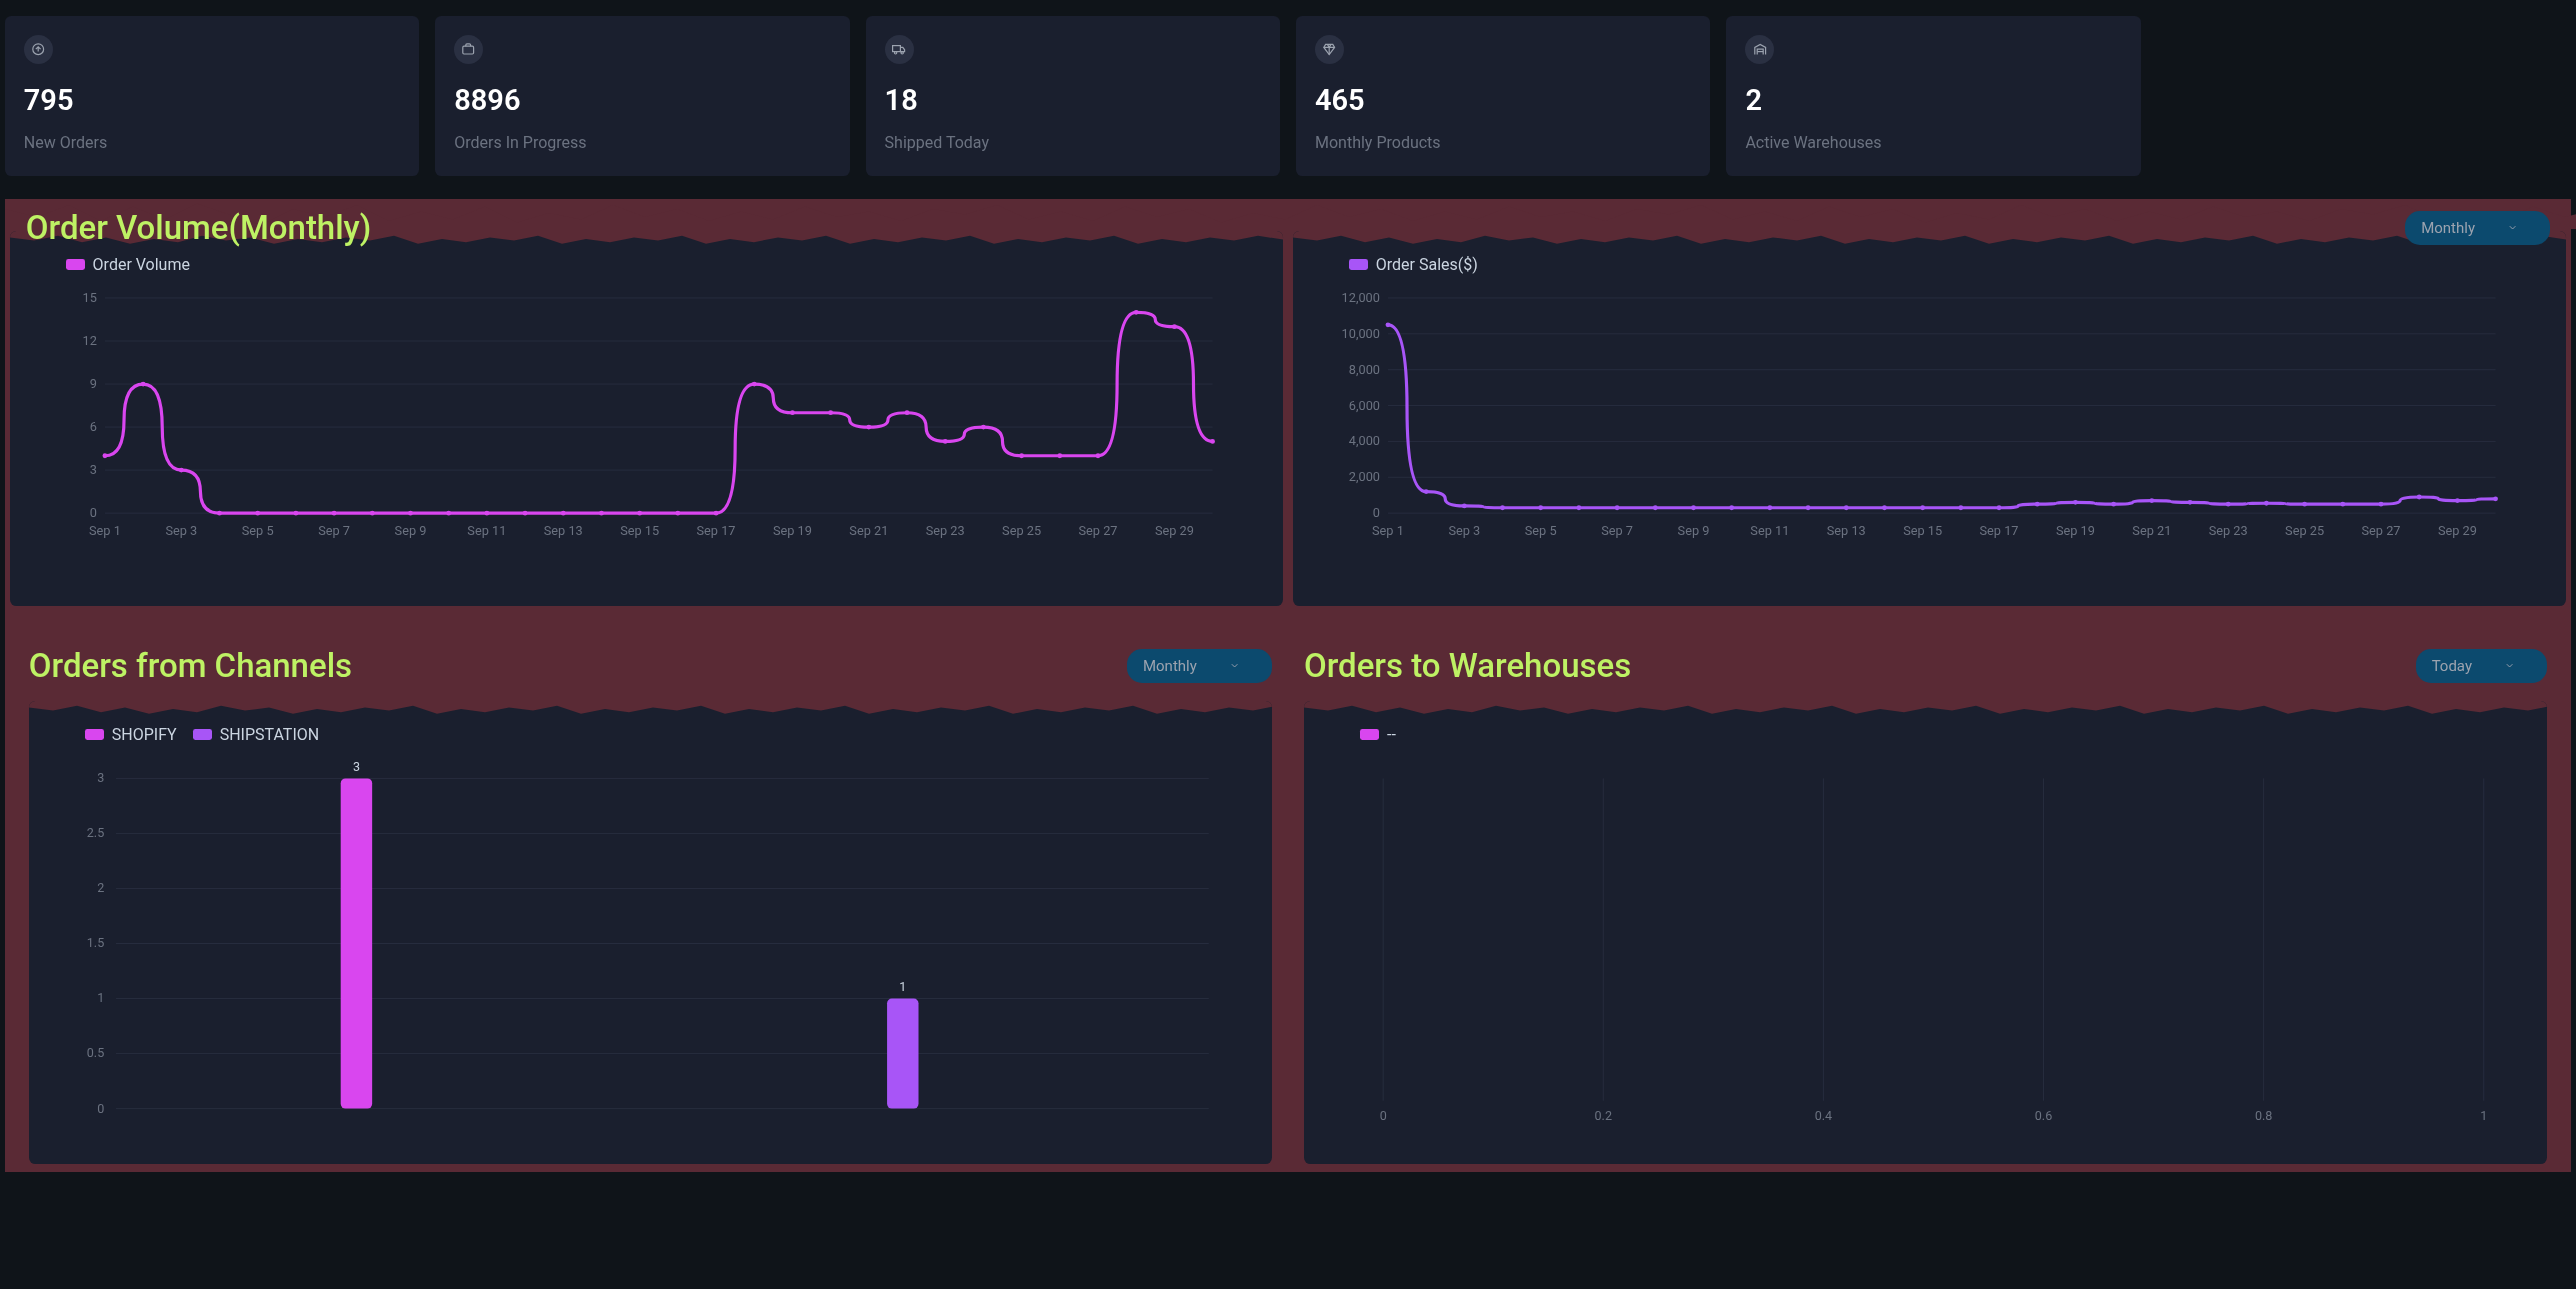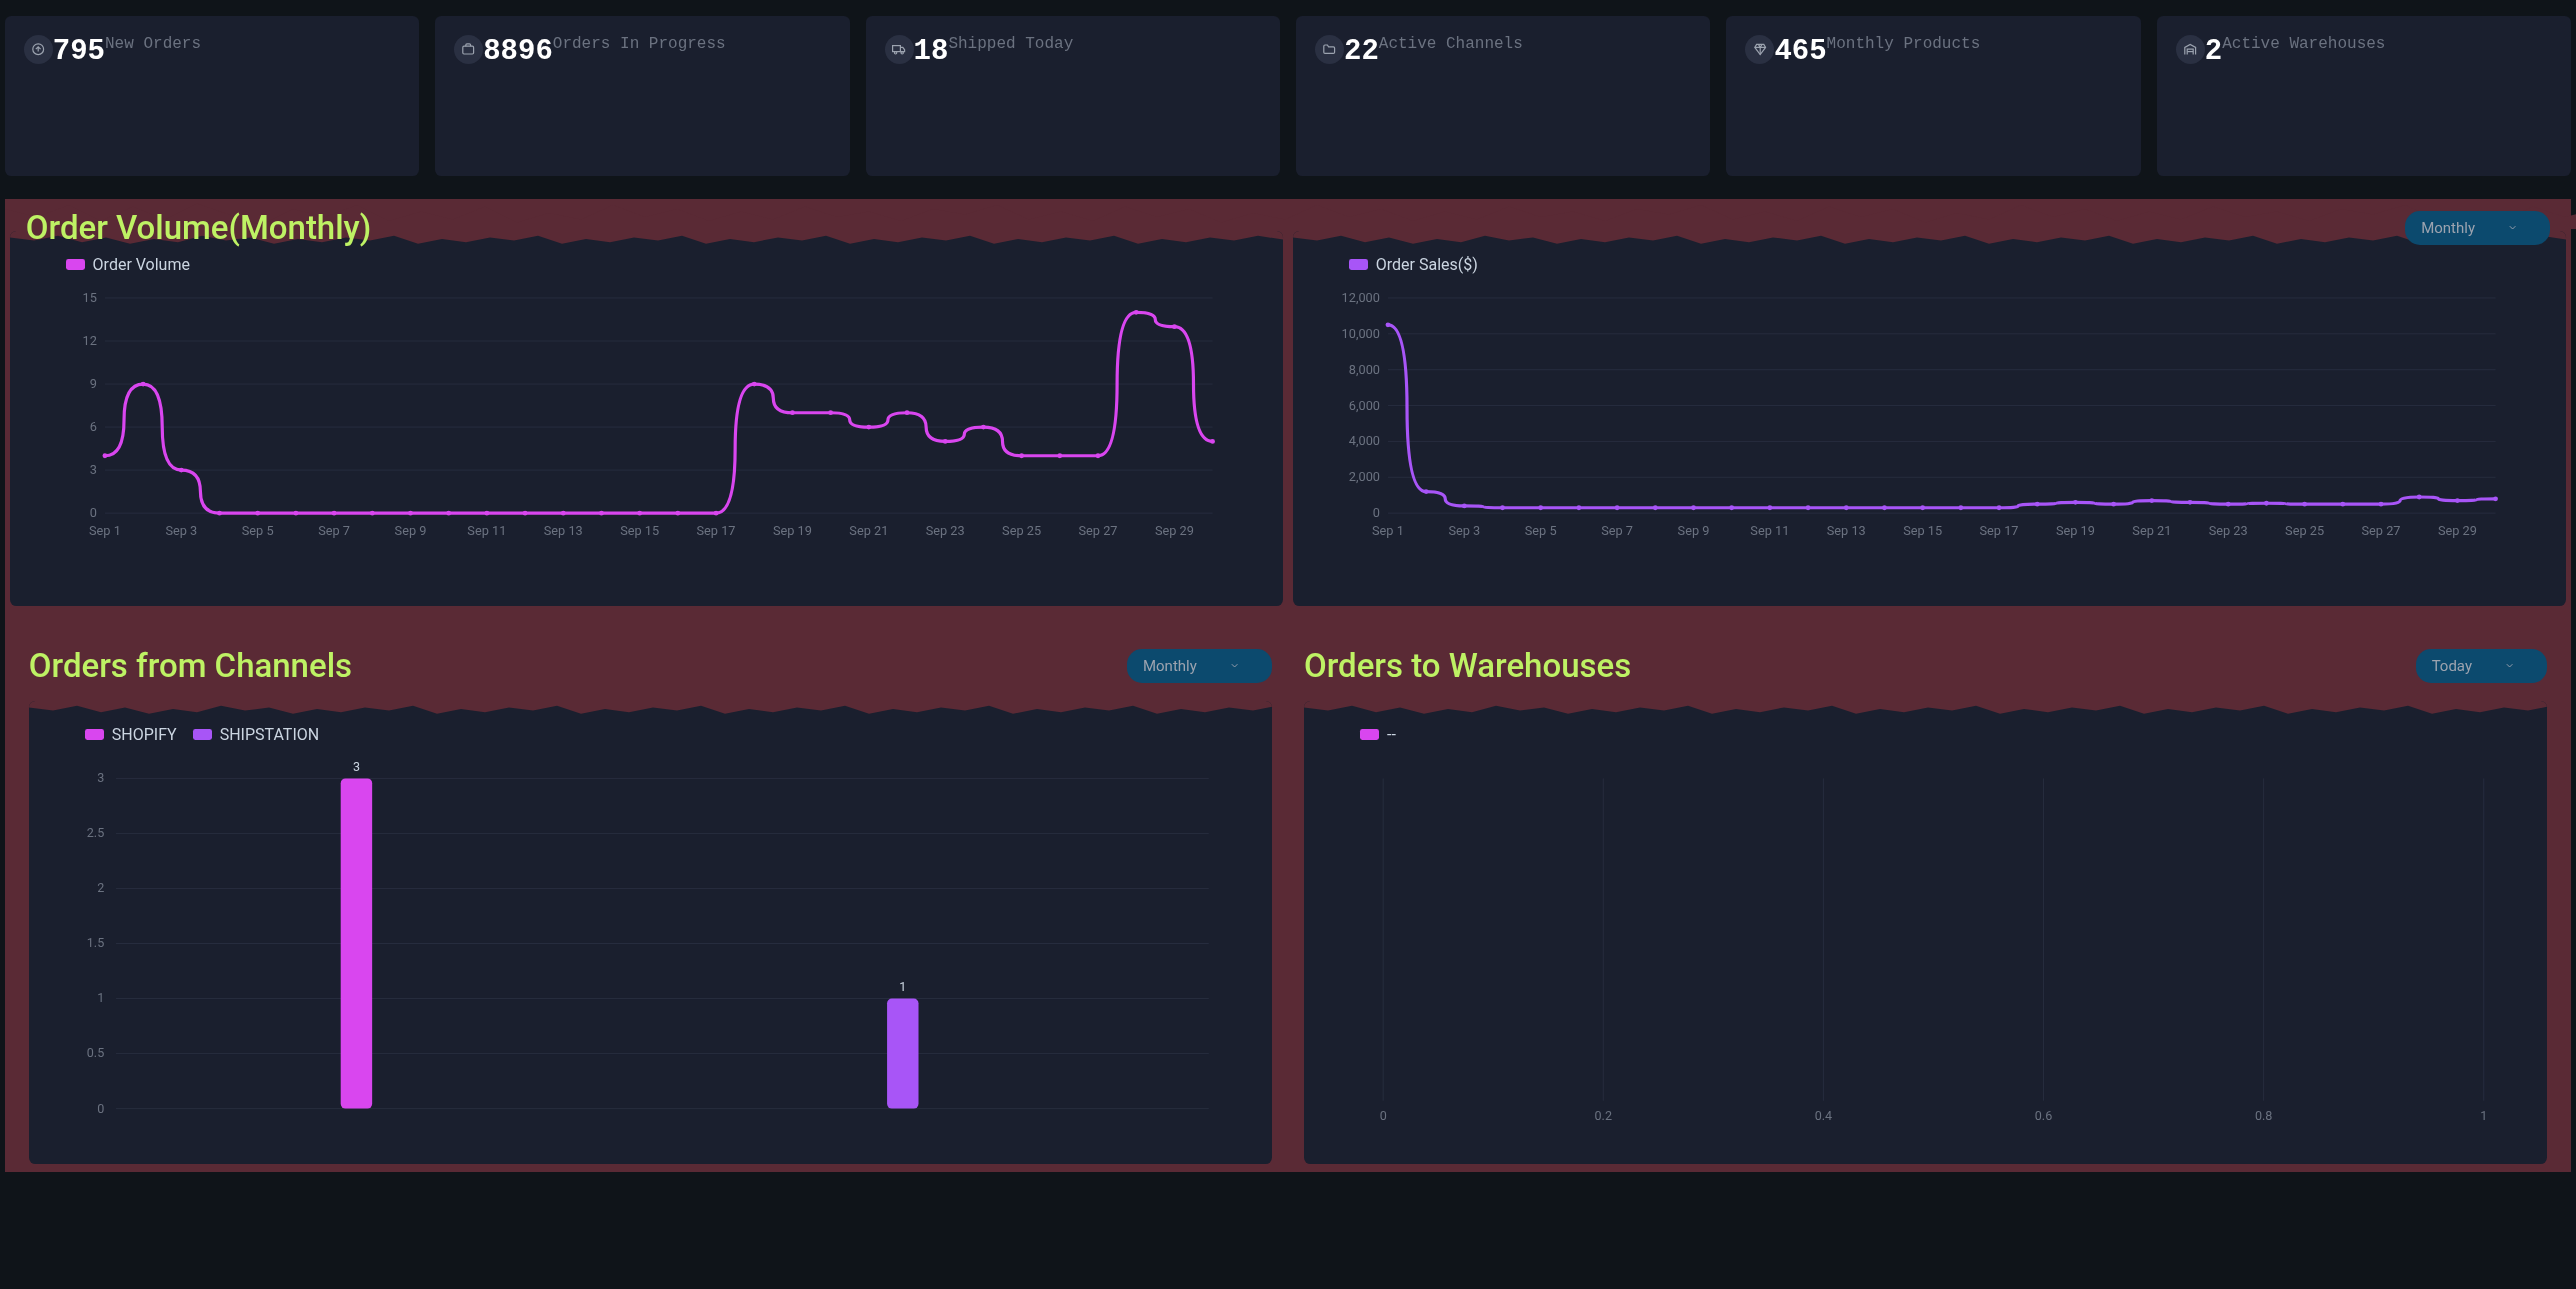--- a/index.html
+++ b/index.html
@@ -18,22 +18,21 @@
     gap: 16px;
     margin-bottom: 32px;
     padding: 0 0;
   }
   .stat-card {
     background: #1a1f2e;
     border-radius: 6.4px;
     padding: 19px;
     height: 160px;
     display: flex;
-    flex-direction: row;
-    font-family: Liberation Mono, monospace;
+    flex-direction: column;
   }
   .stat-icon {
     width: 29px;
     height: 29px;
     background: #2a3042;
     border-radius: 50%;
     display: flex;
     align-items: center;
     justify-content: center;
     margin-bottom: 19px;
@@ -187,29 +186,20 @@
     <div class="stat-icon">
       <svg viewBox="0 0 24 24">
           <rect x="1" y="6" width="13" height="10"></rect>
           <path d="M14 9h4l3 4v3h-7"></path>
           <circle cx="6" cy="18" r="2"></circle>
           <circle cx="17" cy="18" r="2"></circle>
         </svg>
     </div>
     <div class="stat-value">18</div>
     <div class="stat-label">Shipped Today</div>
-  </div>
-  <div class="stat-card">
-    <div class="stat-icon">
-      <svg viewBox="0 0 24 24">
-          <path d="M3 7a2 2 0 0 1 2-2h4l2 3h8a2 2 0 0 1 2 2v7a2 2 0 0 1-2 2H5a2 2 0 0 1-2-2V7z"></path>
-        </svg>
-    </div>
-    <div class="stat-value">22</div>
-    <div class="stat-label">Active Channels</div>
   </div>
   <div class="stat-card">
     <div class="stat-icon">
       <svg viewBox="0 0 24 24">
           <path d="M6 4h12l3 5-9 12L3 9l3-5z"></path>
           <path d="M3 9h18M9 4l3 5 3-5M12 9v12"></path>
         </svg>
     </div>
     <div class="stat-value">465</div>
     <div class="stat-label">Monthly Products</div>

